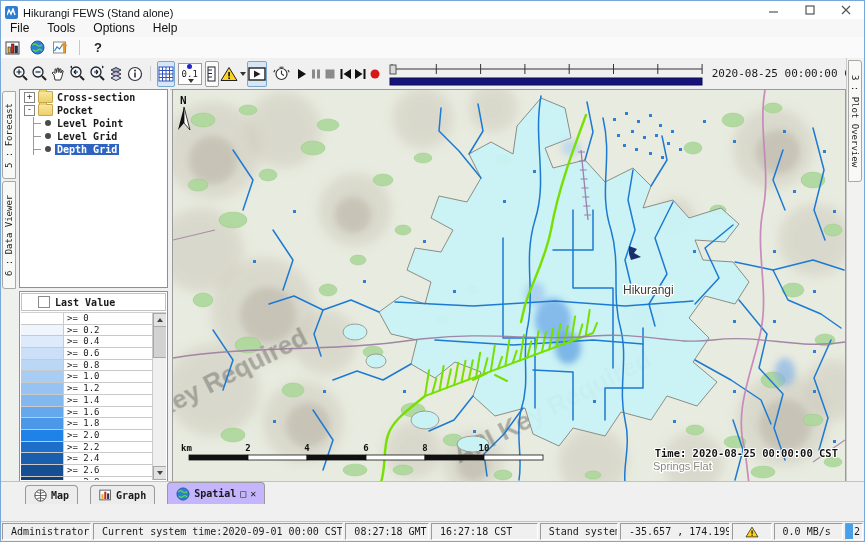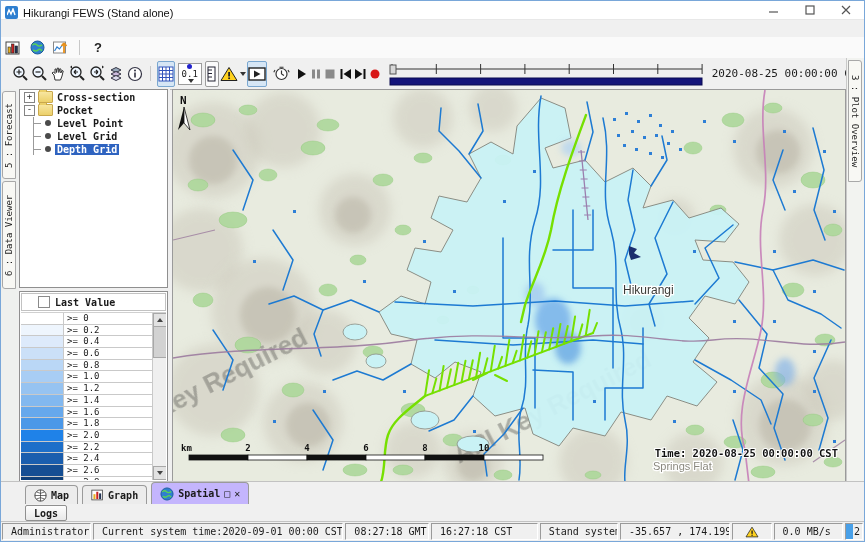--- a/index.html
+++ b/index.html
@@ -94,21 +94,21 @@
   
   .map-area{position:absolute;left:171px;top:88px;right:18px;bottom:59px;background:#e8ebdf;
             border:1px solid #9a9a9a;overflow:hidden;}
   .map-area svg{display:block}
 
   
   .bottom-tabbar{position:absolute;left:0;right:0;bottom:37px;height:22px;background:#f0f0f0;
                  border-top:1px solid #c2c2c2;display:flex;align-items:flex-end;
                  font-family:"DejaVu Sans Mono",monospace;font-size:10px;font-weight:bold;}
   .btab{display:flex;align-items:center;gap:4px;border:1px solid #9a9a9a;border-bottom:none;
-        background:#ececec;border-radius:4px 4px 0 0;padding:1px 8px;height:16px;margin-right:4px;}
+        background:#ececec;border-radius:4px 4px 0 0;padding:1px 8px;height:16px;margin-right:12px;}
   .btab.active{background:#c4b5fd;height:19px;}
   .btab .tab-ctl{font-weight:bold;color:#222;font-size:10px;}
   .logs-row{position:absolute;left:0;right:0;bottom:19px;height:18px;background:#f0f0f0;display:flex;align-items:center;}
   .logs-btn{margin-left:24px;border:1px solid #8f8f8f;background:linear-gradient(#fdfdfd,#e8e8e8);
             border-radius:2px;padding:0 8px;height:14px;font-family:"DejaVu Sans Mono",monospace;
             font-size:10px;font-weight:bold;display:flex;align-items:center;}
 
   
   .statusbar{position:absolute;left:0;right:0;bottom:0;height:19px;background:#f0f0f0;
              border-top:1px solid #c2c2c2;display:flex;align-items:stretch;
@@ -143,20 +143,26 @@
           </svg>
         </div>
       <div class="win-btn">
           <svg width="10" height="10">
             <path d="M1,1 L9,9 M9,1 L1,9" stroke="#555" stroke-width="1.2"></path>
           </svg>
         </div>
     </div>
   </div>
 
+  <div class="menubar" id="menubar">
+      <div class="menu-item">File</div>
+      <div class="menu-item">Tools</div>
+      <div class="menu-item">Options</div>
+      <div class="menu-item">Help</div>
+    </div>
 
   <div class="toolbar1">
     <div class="tb1-btn">
       <svg width="16" height="14" viewBox="0 0 16 14">
           <rect x="1" y="1" width="13" height="12" fill="#fff" stroke="#444"></rect>
           <rect x="3" y="6" width="2.5" height="6" fill="#e8b020" stroke="#222" stroke-width="0.6"></rect>
           <rect x="6.5" y="3" width="2.5" height="9" fill="#c22" stroke="#222" stroke-width="0.6"></rect>
           <rect x="10" y="5" width="2.5" height="7" fill="#235" stroke="#222" stroke-width="0.6"></rect>
         </svg>
     </div>
@@ -737,23 +743,20 @@
           <circle cx="7.5" cy="7.5" r="6.5" fill="#2f7fd0"></circle>
           <path d="M2,5 q3,-2 5,0 q2,2 5,0 M3,10 q3,2 5,0 q2,-2 4,1" stroke="#58d058" stroke-width="1.5" fill="none"></path>
           <circle cx="7.5" cy="7.5" r="6.5" fill="none" stroke="#1a5a9a"></circle>
         </svg>
       <span>Spatial</span>
       <span class="tab-ctl">□</span>
       <span class="tab-ctl">✕</span>
     </div>
   </div>
 
-  <div class="logs-row">
-    <div class="logs-btn">Logs</div>
-  </div>
 
   <div class="statusbar">
     <div class="status-seg" style="width:80px">Administrator</div>
     <div class="status-seg" style="width:262px">Current system time:2020-09-01 00:00 CST</div>
     <div class="status-seg" style="width:74px">08:27:18 GMT</div>
     <div class="status-seg" style="width:100px">16:27:18 CST</div>
     <div class="status-seg" style="width:68px">Stand system</div>
     <div class="status-seg" style="width:104px">-35.657 , 174.199</div>
     <div class="status-seg" style="width:24px;justify-content:center">
       <svg width="14" height="12" viewBox="0 0 18 16">

